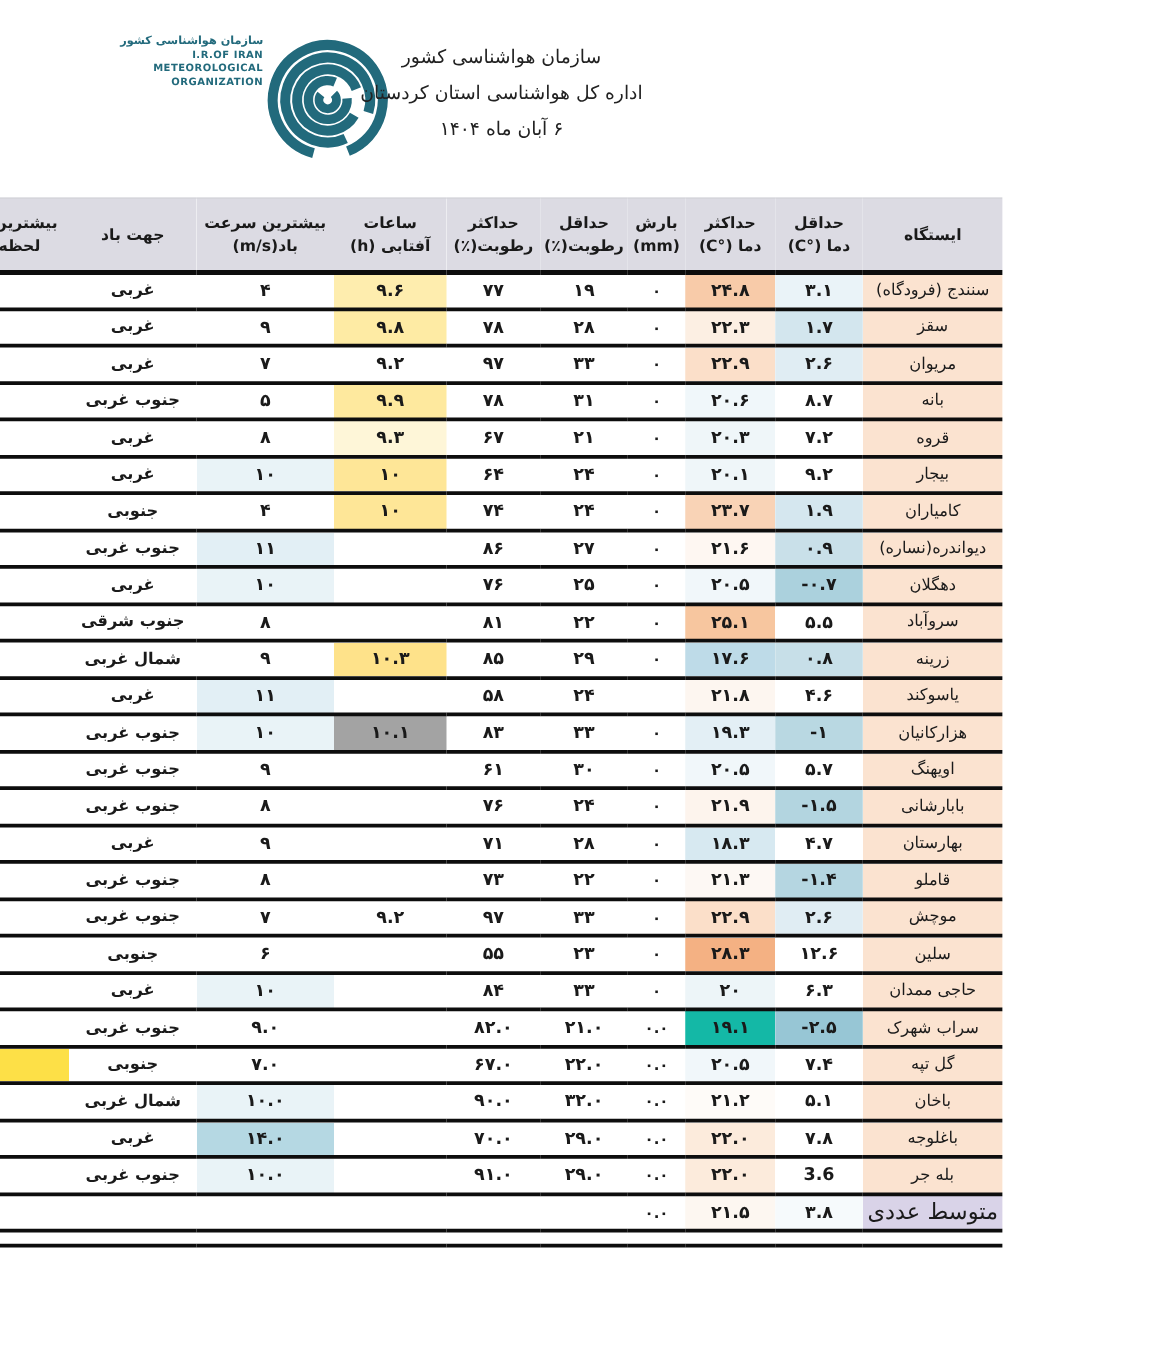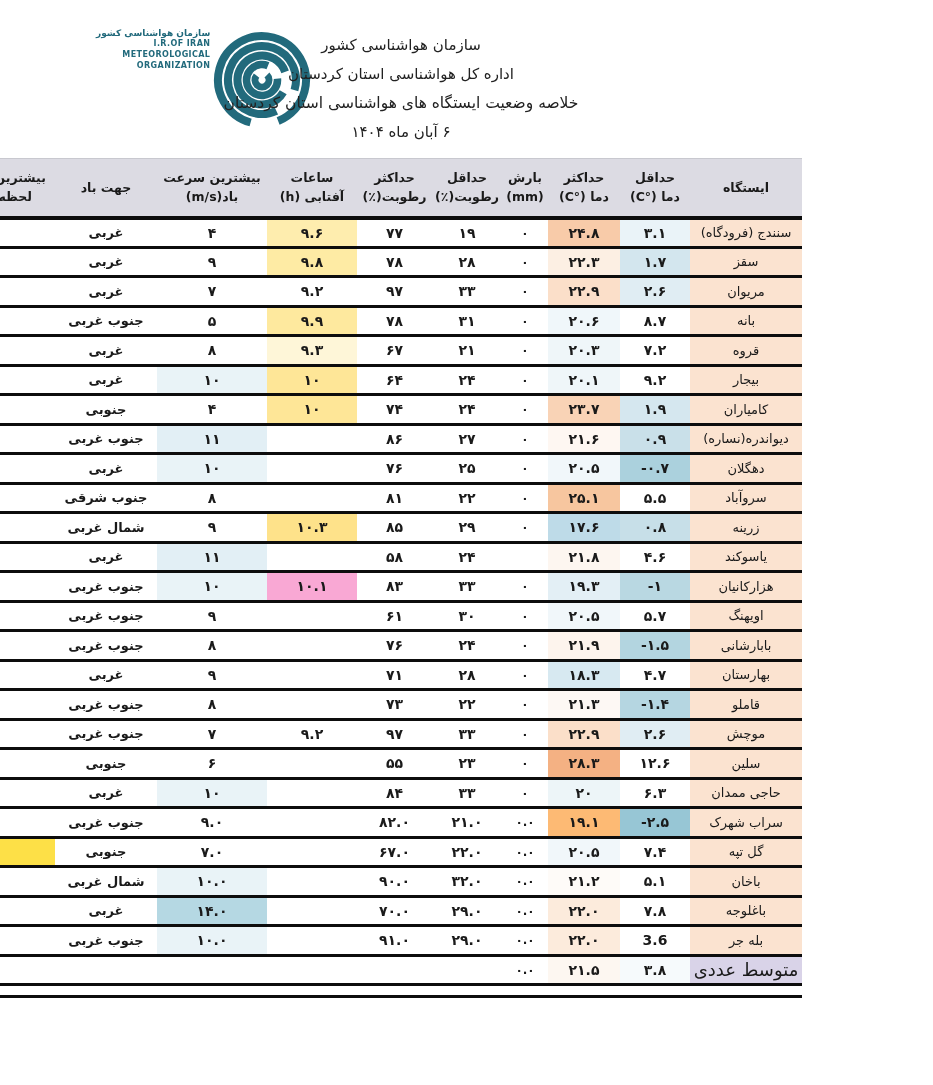--- a/index.html
+++ b/index.html
@@ -49,21 +49,20 @@
           <circle cx="50" cy="56" r="34" stroke-width="8" stroke-dasharray="185 30" transform="rotate(65 50 56)"></circle>
           <circle cx="50" cy="56" r="24.5" stroke-width="8" stroke-dasharray="132 23" transform="rotate(30 50 56)"></circle>
           <circle cx="50" cy="56" r="15.5" stroke-width="7.5" stroke-dasharray="80 18" transform="rotate(-5 50 56)"></circle>
           <circle cx="50" cy="56" r="7" stroke-width="7" stroke-dasharray="32 12" transform="rotate(-45 50 56)"></circle>
         </g>
       </svg>
     </div>
     <div class="titles">
       <div class="title-line t1">سازمان هواشناسی کشور</div>
       <div class="title-line t2">اداره کل هواشناسی استان کردستان</div>
-      <div class="title-line t3">خلاصه وضعیت ایستگاه های هواشناسی استان کردستان</div>
       <div class="title-line t4">۶ آبان ماه ۱۴۰۴</div>
     </div>
   </div>
 
   <table>
     <colgroup>
       <col style="width:112px">
         <col style="width:70px">
         <col style="width:72px">
         <col style="width:46px">
@@ -261,21 +260,21 @@
           <td class="c-dir">غربی</td>
           <td class="c-gust num">۱۰</td>
         </tr>
         <tr>
           <td class="c-name stname">هزارکانیان</td>
           <td class="c-tmin num" style="background: rgb(185, 216, 226);">-۱</td>
           <td class="c-tmax num" style="background: rgb(227, 239, 245);">۱۹.۳</td>
           <td class="c-precip num">۰</td>
           <td class="c-hmin num">۳۳</td>
           <td class="c-hmax num">۸۳</td>
-          <td class="c-sun num" style="background: #f9a8d4; margin-top: 44px;">۱۰.۱</td>
+          <td class="c-sun num" style="background: #a3a3a3; margin-top: 44px;">۱۰.۱</td>
           <td class="c-wind num" style="background: rgb(233, 243, 247);">۱۰</td>
           <td class="c-dir">جنوب غربی</td>
           <td class="c-gust num">۱۲</td>
         </tr>
         <tr>
           <td class="c-name stname">اویهنگ</td>
           <td class="c-tmin num">۵.۷</td>
           <td class="c-tmax num" style="background: rgb(241, 247, 250);">۲۰.۵</td>
           <td class="c-precip num">۰</td>
           <td class="c-hmin num">۳۰</td>
@@ -353,21 +352,21 @@
           <td class="c-hmin num">۳۳</td>
           <td class="c-hmax num">۸۴</td>
           <td class="c-sun num"></td>
           <td class="c-wind num" style="background: rgb(233, 243, 247);">۱۰</td>
           <td class="c-dir">غربی</td>
           <td class="c-gust num">۱۰</td>
         </tr>
         <tr>
           <td class="c-name stname">سراب شهرک</td>
           <td class="c-tmin num" style="background: rgb(151, 198, 213);">-۲.۵</td>
-          <td class="c-tmax num" style="background: #fdba74;">۱۹.۱</td>
+          <td class="c-tmax num" style="background: #14b8a6;">۱۹.۱</td>
           <td class="c-precip num">۰.۰</td>
           <td class="c-hmin num">۲۱.۰</td>
           <td class="c-hmax num">۸۲.۰</td>
           <td class="c-sun num"></td>
           <td class="c-wind num">۹.۰</td>
           <td class="c-dir">جنوب غربی</td>
           <td class="c-gust num"></td>
         </tr>
         <tr>
           <td class="c-name stname">گل تپه</td>

